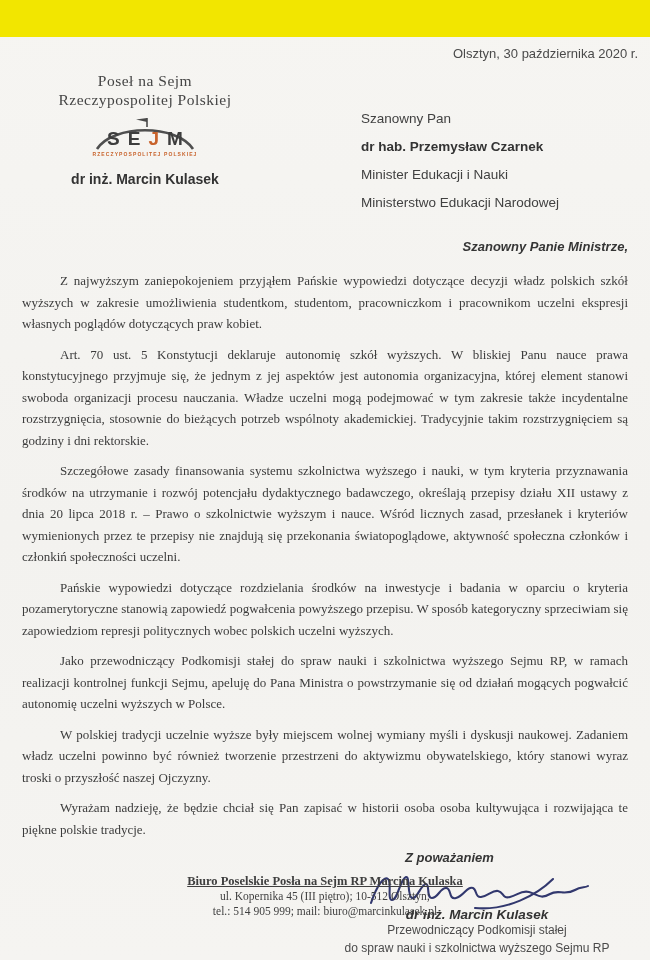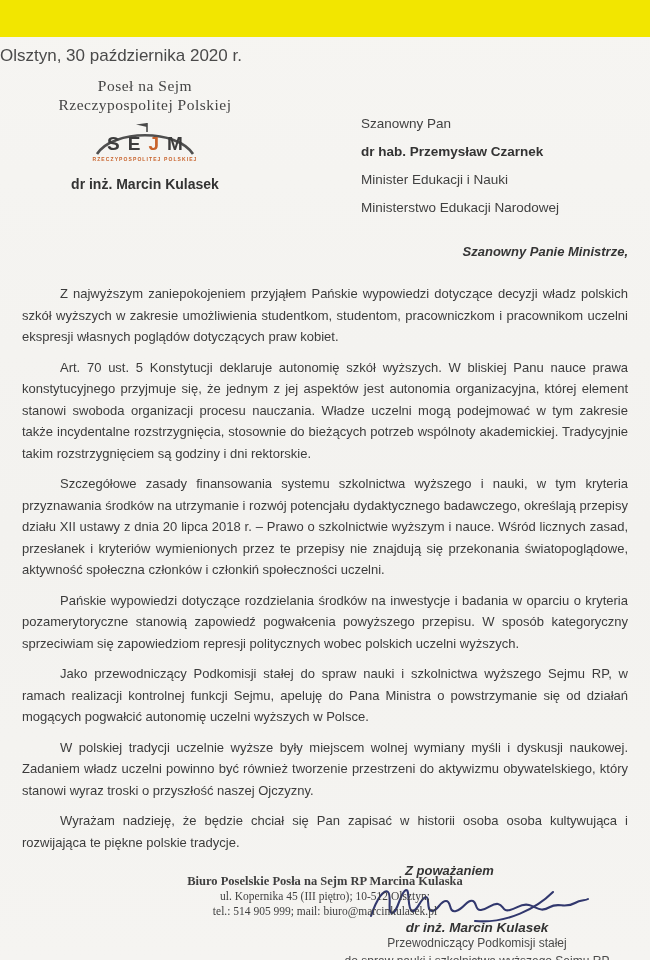--- a/index.html
+++ b/index.html
@@ -19,23 +19,23 @@
     font-family: "Liberation Sans", sans-serif;
     color: var(--text);
     overflow: hidden;
   }
   .top-bar {
     width: 100%;
     height: 37px;
     background: var(--yellow);
   }
   .date {
-    text-align: left;
-    padding: 9px 20px 0 0;
-    font-size: 17px;
+    text-align: right;
+    padding: 9px 12px 0 0;
+    font-size: 13px;
     color: #4a4a4a;
   }
   .header {
     display: flex;
     padding: 6px 37px 0 20px;
   }
   .sender {
     width: 250px;
     text-align: center;
     padding-top: 4px;
@@ -87,21 +87,22 @@
   .recipient-name { font-weight: 700; color: #333; }
   .greeting {
     margin: 22px 22px 0 22px;
     font-size: 13px;
     font-weight: 700;
     font-style: italic;
     color: #353535;
     text-align: right;
   }
   .body-text {
-    margin: 24px 22px 0 22px;
+    margin: 16px 22px 0 22px;
+    font-family: Liberation Serif, serif;
   }
   .body-text p {
     font-size: 13px;
     line-height: 21.5px;
     text-align: justify;
     text-indent: 38px;
     margin-bottom: 9px;
     color: var(--text);
   }
   .closing {
@@ -131,21 +132,21 @@
     line-height: 17.5px;
   }
   .footer {
     position: absolute;
     left: 0; right: 0;
     bottom: 42px;
     text-align: center;
     font-family: "Liberation Serif", serif;
     color: #3f3f3f;
   }
-  .footer-line1 { font-size: 12.5px; font-weight: 700; line-height: 15px; }
+  .footer-line1 { font-size: 12.5px; font-weight: 700; line-height: 15px; text-decoration: underline; }
   .footer-line2, .footer-line3 { font-size: 11.5px; line-height: 14.5px; }
 </style>
 </head>
 <body>
 
 <div class="page">
 
   <div class="top-bar"></div>
 
   <div class="date">Olsztyn, 30 października 2020 r.</div>

